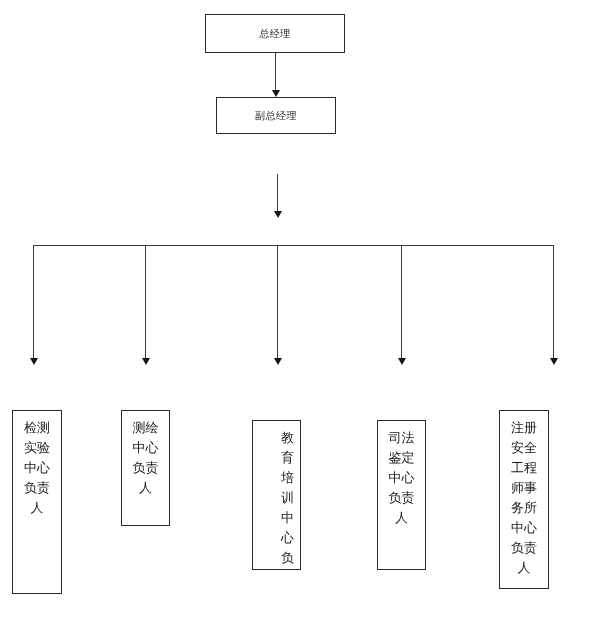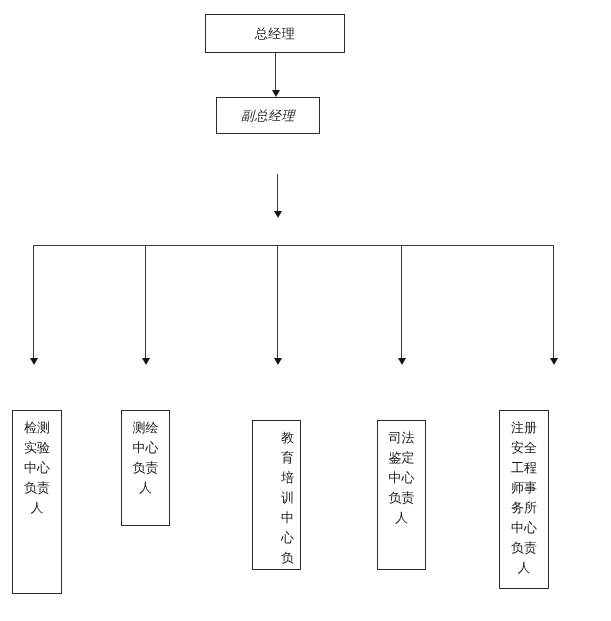--- a/index.html
+++ b/index.html
@@ -23,21 +23,21 @@
     border: 1px solid #2b2b2b;
     background: #ffffff;
     color: #1a1a1a;
     overflow: hidden;
   }
   
   .node-box.horizontal {
     display: flex;
     align-items: center;
     justify-content: center;
-    font-size: 13px;
+    font-size: 10px;
     letter-spacing: 0.5px;
   }
   
   .node-box.stacked {
     padding: 7px 6px 0 6px;
     font-size: 13px;
     line-height: 20px;
     text-align: center;
     word-break: break-all;
   }
@@ -70,21 +70,21 @@
 
 <div id="chart-canvas">
 
   <div class="node-box horizontal" id="box-general-manager" style="left: 205px; top: 14px; width: 140px; height: 39px;">
     <span class="label-text">总经理</span>
   </div>
 
   <div class="conn-line-v" id="conn-gm-deputy-line" style="left: 275px; top: 53px; height: 38px;"></div>
   <div class="conn-arrowhead" id="conn-gm-deputy-head" style="left: 271.5px; top: 90px;"></div>
 
-  <div class="node-box horizontal" id="box-deputy-general-manager" style="left: 216px; top: 97px; width: 104px; height: 37px; font-style: italic;">
+  <div class="node-box horizontal" id="box-deputy-general-manager" style="left: 216px; top: 97px; width: 120px; height: 37px;">
     <span class="label-text">副总经理</span>
   </div>
 
   <div class="conn-line-v" id="conn-deputy-bus-line" style="left: 277px; top: 174px; height: 38px;"></div>
   <div class="conn-arrowhead" id="conn-deputy-bus-head" style="left: 273.5px; top: 211px;"></div>
 
   <div class="conn-line-h" id="conn-bus-bar" style="left: 33px; top: 245px; width: 520px;"></div>
 
   <div id="branch-layer">
       <div class="conn-line-v" style="left: 33px; top: 245px; height: 114px;"></div>

